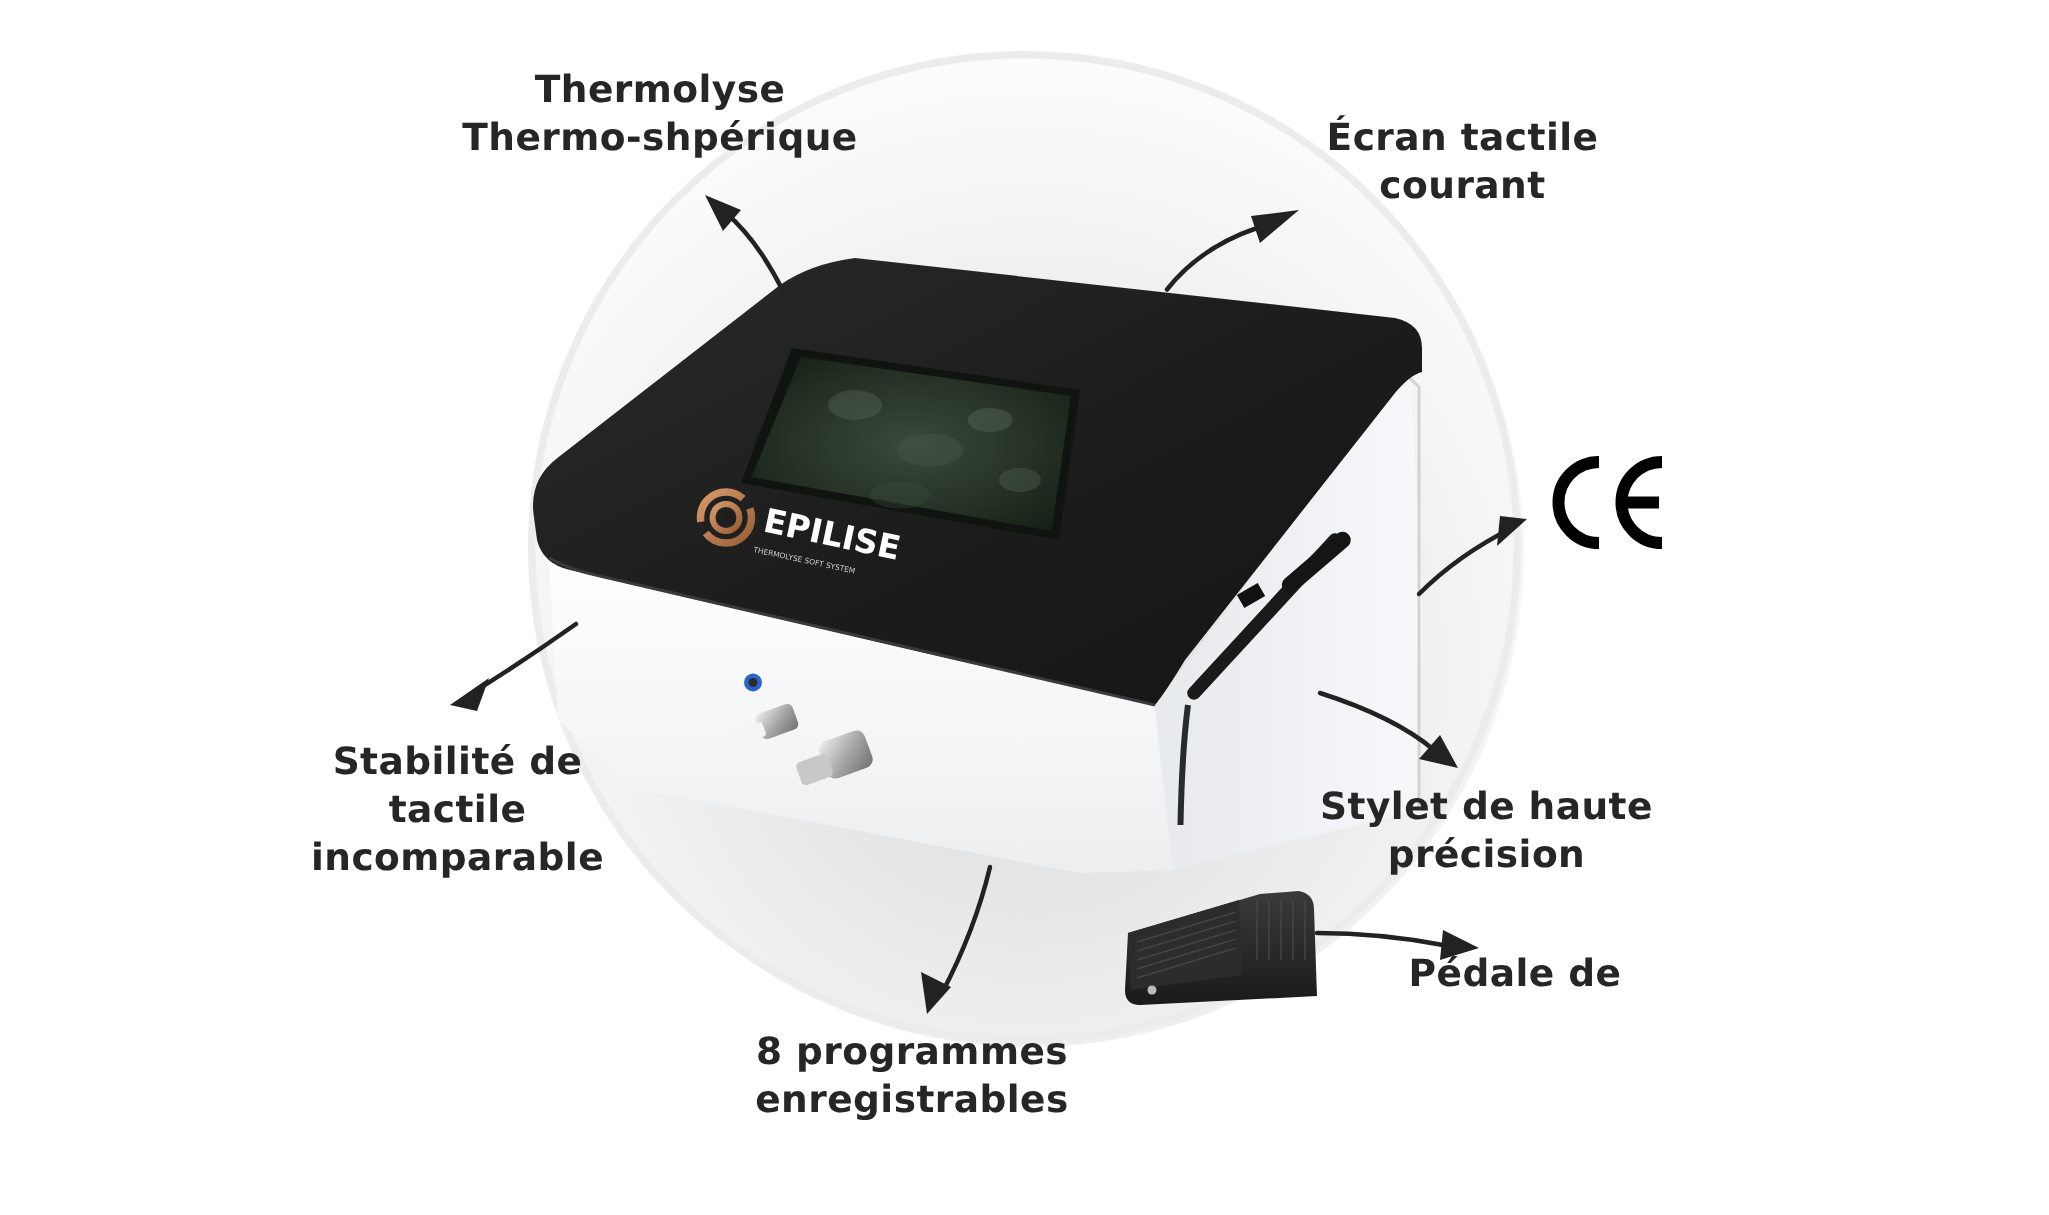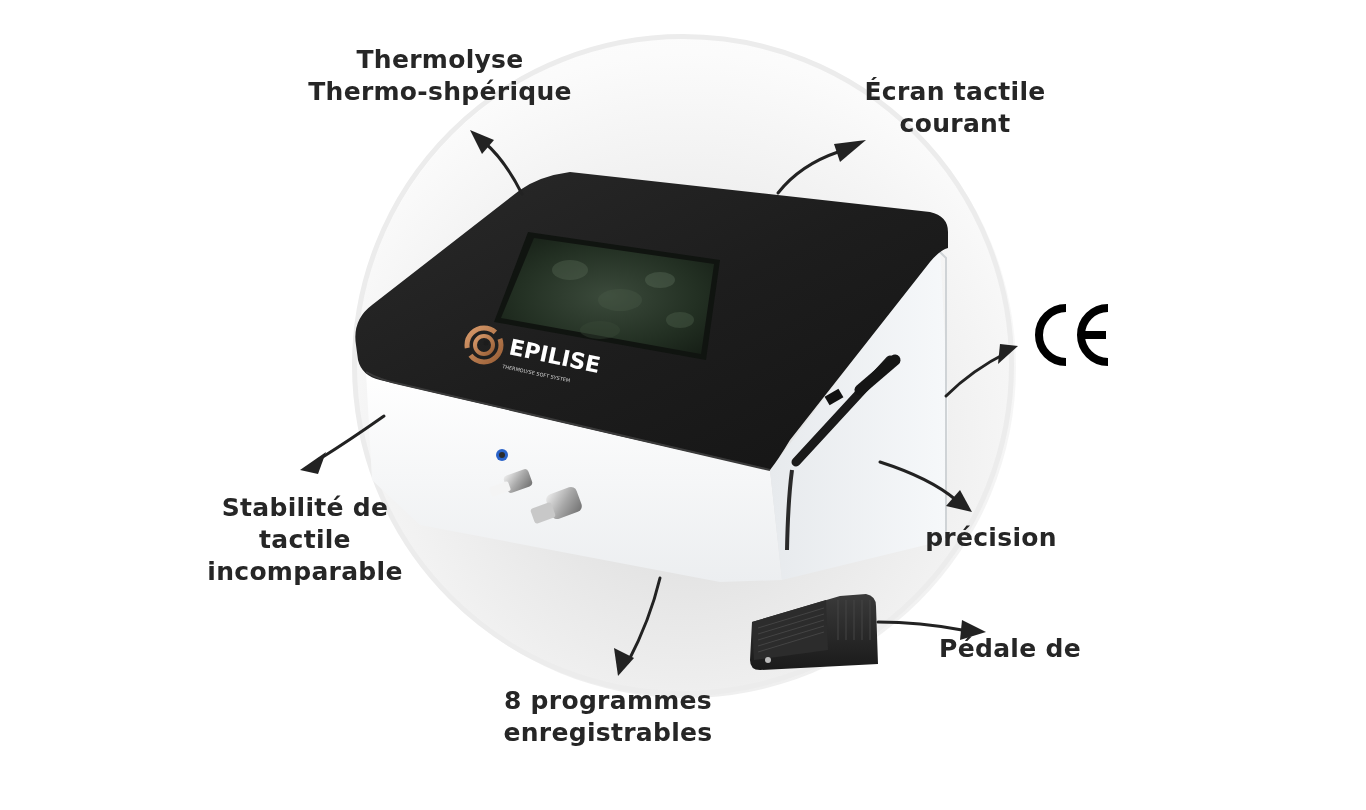--- a/index.html
+++ b/index.html
@@ -152,32 +152,33 @@
       <polygon points="972,512 946,506 960,490"></polygon>
       <polygon points="986,632 960,640 962,620"></polygon>
     </g>
   </svg>
 
   <div class="label" style="left:300px; top:44px; width:280px;">
     <span>Thermolyse</span>
     <span>Thermo-shpérique</span>
   </div>
 
-  <div class="label" style="left:830px; top:76px; width:250px;">
+  <div class="label" style="left:850px; top:76px; width:250px;">
     <span>Écran tactile</span>
     <span>courant</span>
   </div>
 
   <div class="label" style="left:190px; top:492px; width:230px;">
     <span>Stabilité de</span>
     <span>tactile</span>
     <span>incomparable</span>
   </div>
 
   <div class="label" style="left:866px; top:522px; width:250px;">
+    <span>Stylet de haute</span>
     <span>précision</span>
   </div>
 
   <div class="label" style="left:900px; top:633px; width:220px;">
     <span>Pédale de</span>
   </div>
 
   <div class="label" style="left:478px; top:685px; width:260px;">
     <span>8 programmes</span>
     <span>enregistrables</span>

